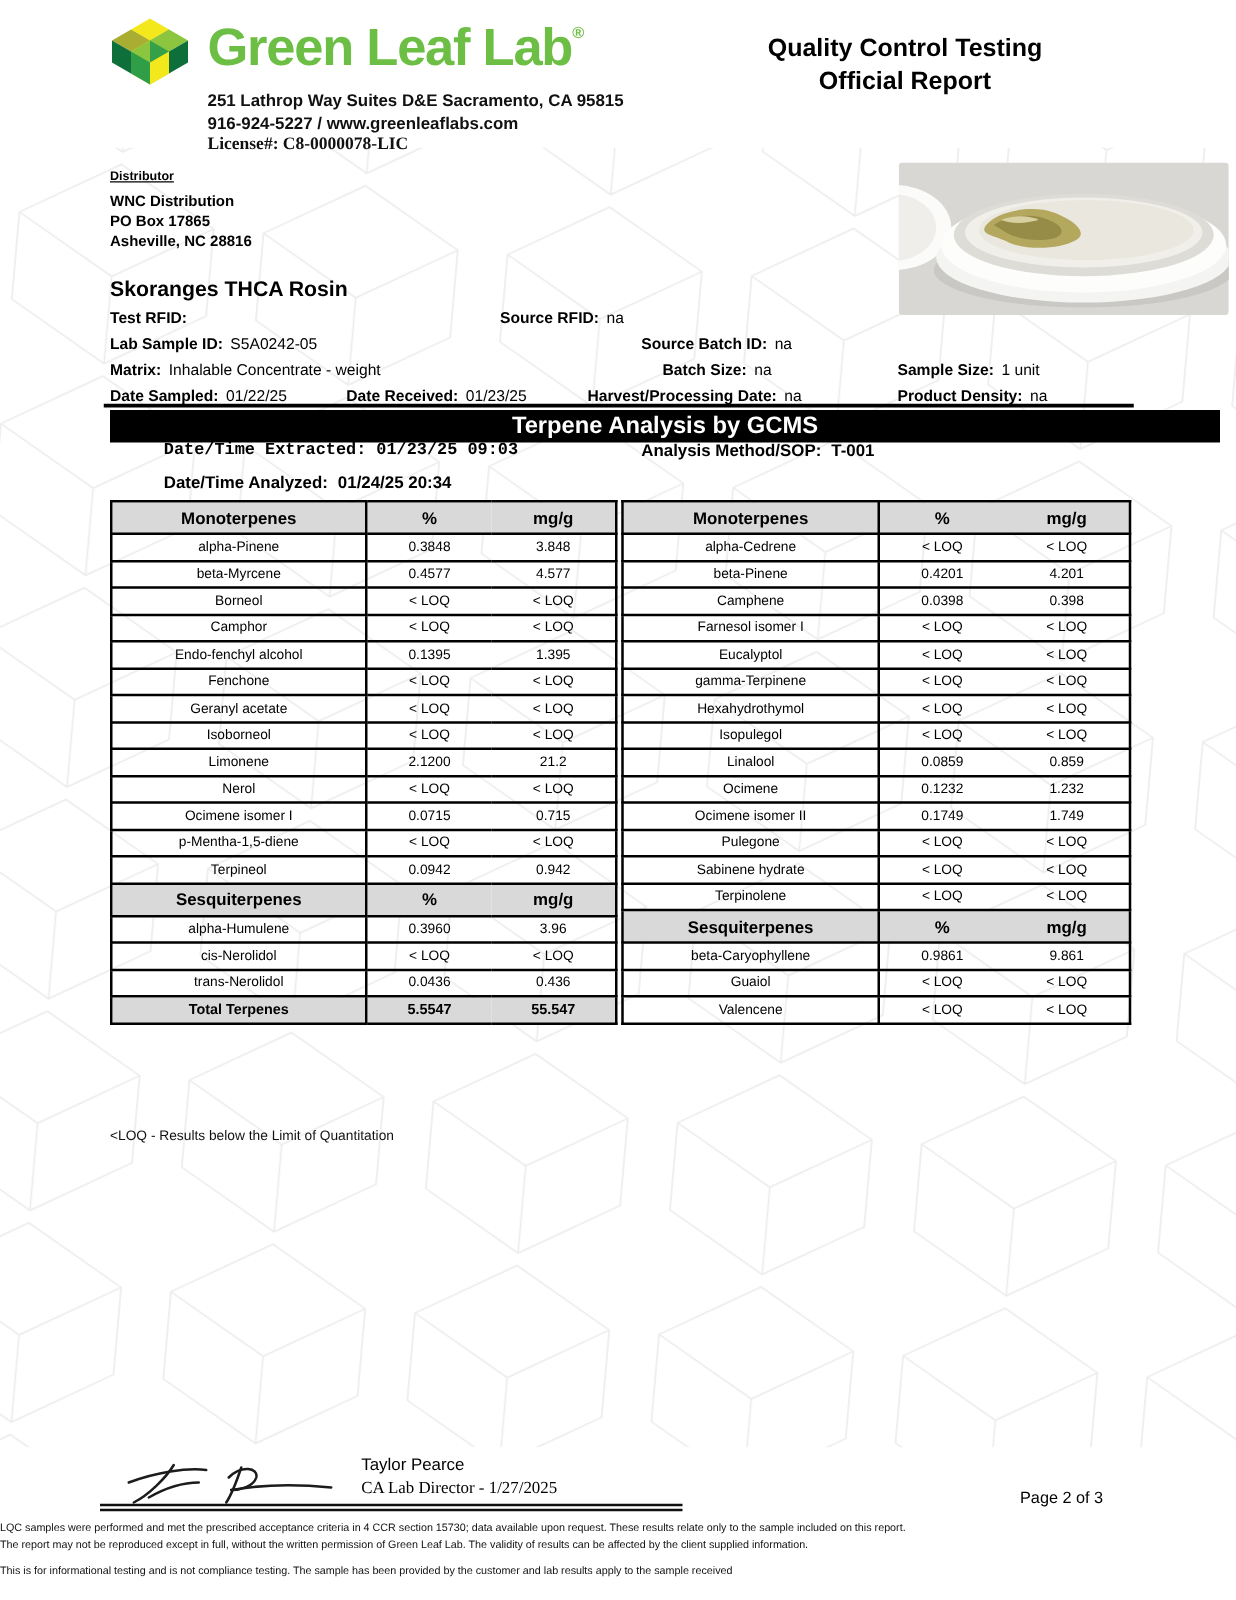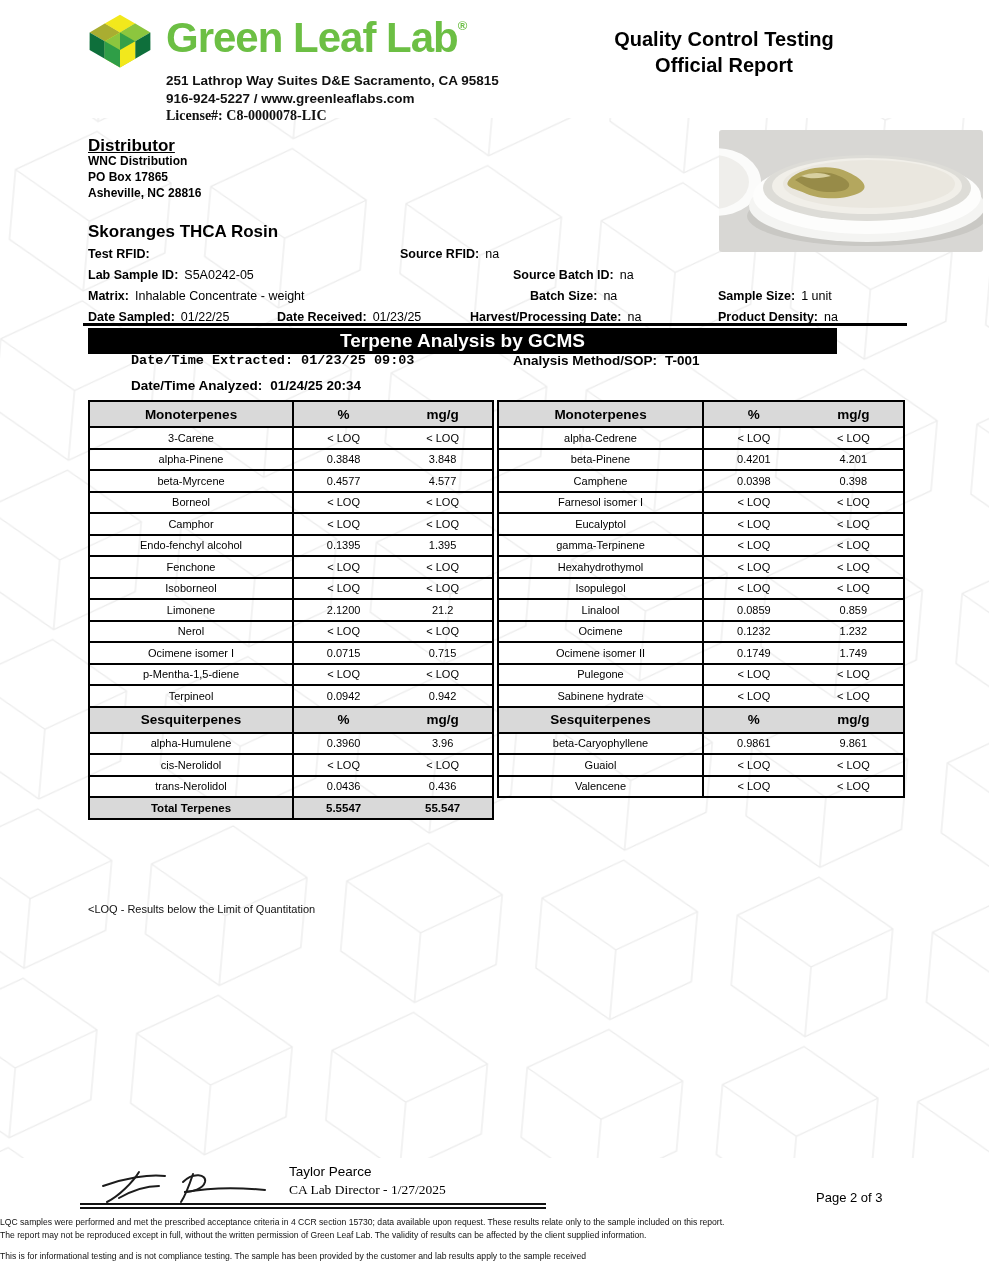--- a/index.html
+++ b/index.html
@@ -9,21 +9,21 @@
   .z { position:absolute; z-index:2; }
 
   
   .brand-title { font-size:42px; font-weight:bold; color:#6cbf44; letter-spacing:-1px; white-space:nowrap; }
   .brand-reg { font-size:13px; vertical-align:22px; font-weight:bold; }
   .addr { font-size:13.5px; font-weight:bold; color:#111; line-height:18px; }
   .license { font-family:"Liberation Serif", serif; font-size:14px; font-weight:bold; color:#111; }
   .report-title { width:320px; text-align:center; font-size:20px; font-weight:bold; color:#000; line-height:26px; }
 
   
-  .dist-label { font-size:17px; font-weight:bold; text-decoration:underline; }
+  .dist-label { font-size:10px; font-weight:bold; text-decoration:underline; }
   .dist-line { font-size:12px; font-weight:bold; line-height:16px; }
 
   
   .product-name { font-size:17px; font-weight:bold; }
   .lbl { font-weight:bold; font-size:12.5px; }
   .val { font-weight:normal; font-size:12.5px; margin-left:6px; }
   .inforow { font-size:12.5px; white-space:nowrap; }
 
   .black-rule { background:#000; height:3px; }
   .banner { background:#000; color:#fff; text-align:center; font-size:19px; font-weight:bold; height:26px; line-height:26px; }
@@ -131,44 +131,39 @@
   <div class="z inforow" style="left:88px; top:289px;"><span class="lbl">Matrix:</span><span class="val">Inhalable Concentrate - weight</span></div>
   <div class="z inforow" style="left:530px; top:289px;"><span class="lbl">Batch Size:</span><span class="val">na</span></div>
   <div class="z inforow" style="left:718px; top:289px;"><span class="lbl">Sample Size:</span><span class="val">1 unit</span></div>
 
   <div class="z inforow" style="left:88px; top:310px;"><span class="lbl">Date Sampled:</span><span class="val">01/22/25</span></div>
   <div class="z inforow" style="left:277px; top:310px;"><span class="lbl">Date Received:</span><span class="val">01/23/25</span></div>
   <div class="z inforow" style="left:470px; top:310px;"><span class="lbl">Harvest/Processing Date:</span><span class="val">na</span></div>
   <div class="z inforow" style="left:718px; top:310px;"><span class="lbl">Product Density:</span><span class="val">na</span></div>
 
   <div class="z black-rule" style="left:83px; top:323px; width:824px;"></div>
-  <div class="z banner" style="left: 88px; top: 328px; width: 749px; background: rgb(0, 0, 0); color: rgb(255, 255, 255);">Terpene Analysis by GCMS</div>
+  <div class="z banner" style="left: 88px; top: 328px; width: 888px; background: rgb(0, 0, 0); color: rgb(255, 255, 255);">Terpene Analysis by GCMS</div>
 
   <div class="z dt-line" style="left:131px; top:353px;font-family:Liberation Mono, monospace;"><span>Date/Time Extracted:</span><span class="val2">01/23/25  09:03</span></div>
   <div class="z dt-line" style="left:513px; top:353px;"><span>Analysis Method/SOP:</span><span class="val2">T-001</span></div>
   <div class="z dt-line" style="left:131px; top:378px;"><span>Date/Time  Analyzed:</span><span class="val2">01/24/25  20:34</span></div>
 
   <table class="z terpene" style="left:88px; top:400px; width:406px;">
     <colgroup>
         <col style="width:50.5%">
         <col style="width:24.8%">
         <col style="width:24.7%">
       </colgroup>
     <tbody>
         <tr>
           <th class="name">Monoterpenes</th>
           <th class="pct">%</th>
           <th class="mgg">mg/g</th>
         </tr>
         <tr>
-          <td class="name">3-Carene</td>
-          <td class="pct">&lt; LOQ</td>
-          <td class="mgg">&lt; LOQ</td>
-        </tr>
-        <tr>
           <td class="name">alpha-Pinene</td>
           <td class="pct">0.3848</td>
           <td class="mgg">3.848</td>
         </tr>
         <tr>
           <td class="name">beta-Myrcene</td>
           <td class="pct">0.4577</td>
           <td class="mgg">4.577</td>
         </tr>
         <tr>
@@ -181,20 +176,25 @@
           <td class="pct">&lt; LOQ</td>
           <td class="mgg">&lt; LOQ</td>
         </tr>
         <tr>
           <td class="name">Endo-fenchyl alcohol</td>
           <td class="pct">0.1395</td>
           <td class="mgg">1.395</td>
         </tr>
         <tr>
           <td class="name">Fenchone</td>
+          <td class="pct">&lt; LOQ</td>
+          <td class="mgg">&lt; LOQ</td>
+        </tr>
+        <tr>
+          <td class="name">Geranyl acetate</td>
           <td class="pct">&lt; LOQ</td>
           <td class="mgg">&lt; LOQ</td>
         </tr>
         <tr>
           <td class="name">Isoborneol</td>
           <td class="pct">&lt; LOQ</td>
           <td class="mgg">&lt; LOQ</td>
         </tr>
         <tr>
           <td class="name">Limonene</td>
@@ -316,20 +316,25 @@
           <td class="pct">0.1749</td>
           <td class="mgg">1.749</td>
         </tr>
         <tr>
           <td class="name">Pulegone</td>
           <td class="pct">&lt; LOQ</td>
           <td class="mgg">&lt; LOQ</td>
         </tr>
         <tr>
           <td class="name">Sabinene hydrate</td>
+          <td class="pct">&lt; LOQ</td>
+          <td class="mgg">&lt; LOQ</td>
+        </tr>
+        <tr>
+          <td class="name">Terpinolene</td>
           <td class="pct">&lt; LOQ</td>
           <td class="mgg">&lt; LOQ</td>
         </tr>
         <tr>
           <th class="name">Sesquiterpenes</th>
           <th class="pct">%</th>
           <th class="mgg">mg/g</th>
         </tr>
         <tr>
           <td class="name">beta-Caryophyllene</td>

